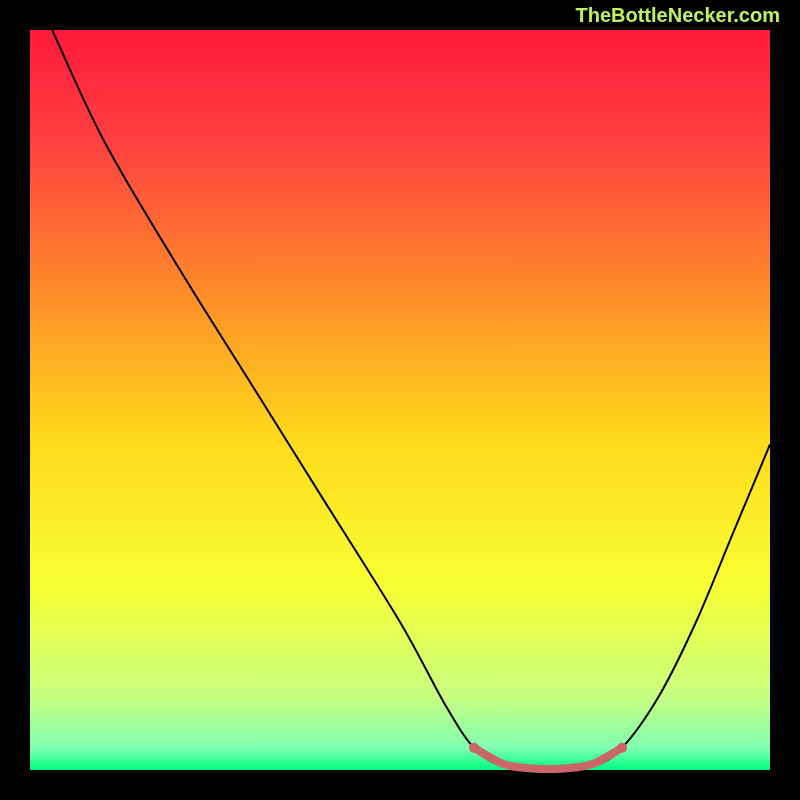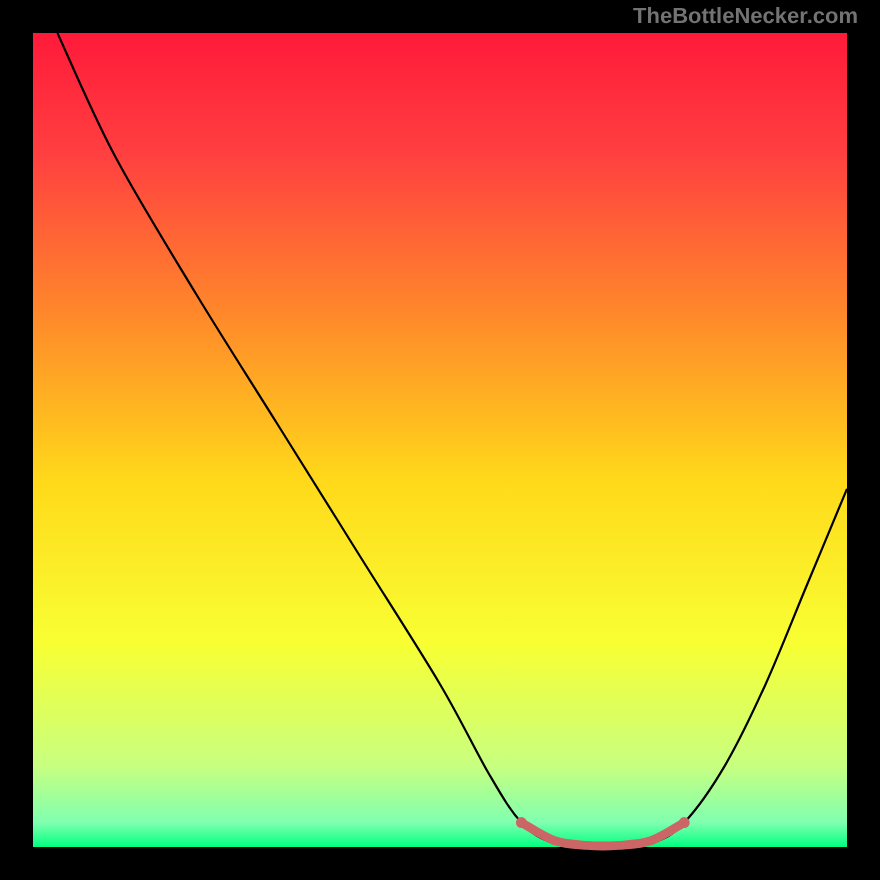--- a/index.html
+++ b/index.html
@@ -14,21 +14,21 @@
   .container {
     position: relative;
     width: 800px;
     height: 800px;
     background: #000;
   }
   .watermark {
     position: absolute;
     top: 4px;
     right: 20px;
-    color: #737373;
+    color: #bef264;
     font-size: 20px;
     font-weight: bold;
     z-index: 10;
   }
   svg {
     display: block;
   }
 </style>
 </head>
 <body>

